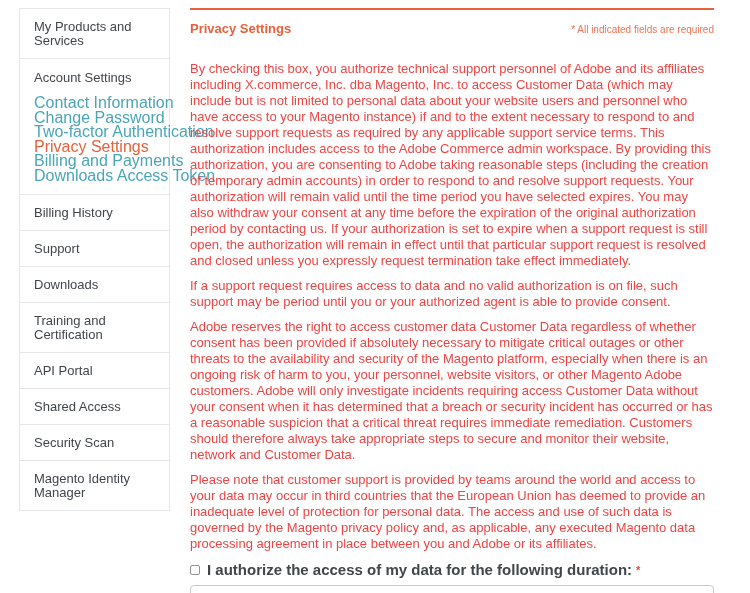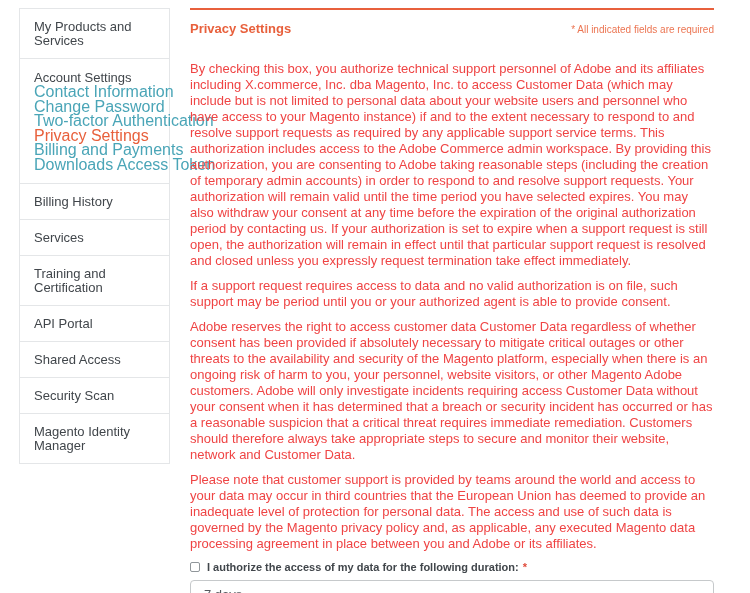--- a/index.html
+++ b/index.html
@@ -32,20 +32,21 @@
     line-height: 14px;
   }
   .side-row:first-child { border-top: none; }
   .side-section {
     border-top: 1px solid #e4e6e8;
     padding: 11px 14px 11px 14px;
   }
   .side-section-header {
     font-size: 13px;
     color: #41464b;
+    margin-bottom: 11px;
   }
   .side-links { list-style: none; margin: 0; padding: 0; }
   .side-link {
     font-size: 16px;
     line-height: 14.5px;
     color: #4aa5b7;
     cursor: pointer;
     white-space: nowrap;
   }
   .side-link.active { color: #e8603c; }
@@ -86,21 +87,21 @@
   .checkbox {
     width: 10px; height: 10px;
     border: 1px solid #90969a;
     border-radius: 2px;
     background: #fff;
     flex: 0 0 10px;
     margin-right: 7px;
     cursor: pointer;
   }
   .consent-label {
-    font-size: 11px;
+    font-size: 15px;
     font-weight: bold;
     color: #41464b;
   }
   .req-mark {
     color: #e04b3b;
     font-weight: bold;
     font-size: 11px;
     margin-left: 4px;
   }
   .duration-select {
@@ -131,21 +132,22 @@
         <li class="side-link">Contact Information</li>
         <li class="side-link">Change Password</li>
         <li class="side-link">Two-factor Authentication</li>
         <li class="side-link active">Privacy Settings</li>
         <li class="side-link">Billing and Payments</li>
         <li class="side-link">Downloads Access Token</li>
       </ul>
     </div>
 
     <div class="side-row">Billing History</div>
-    <div class="side-row">Services</div>
+    <div class="side-row">Support</div>
+    <div class="side-row">Downloads</div>
     <div class="side-row">Training and Certification</div>
     <div class="side-row">API Portal</div>
     <div class="side-row">Shared Access</div>
     <div class="side-row">Security Scan</div>
     <div class="side-row">Magento Identity Manager</div>
   </nav>
 
   <section class="main">
     <div class="main-header">
       <span class="main-title">Privacy Settings</span>

